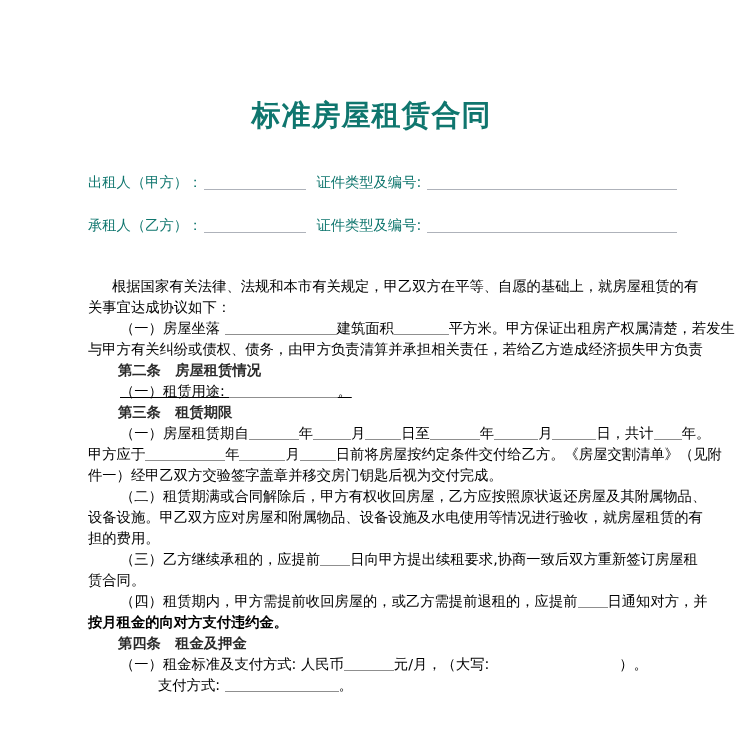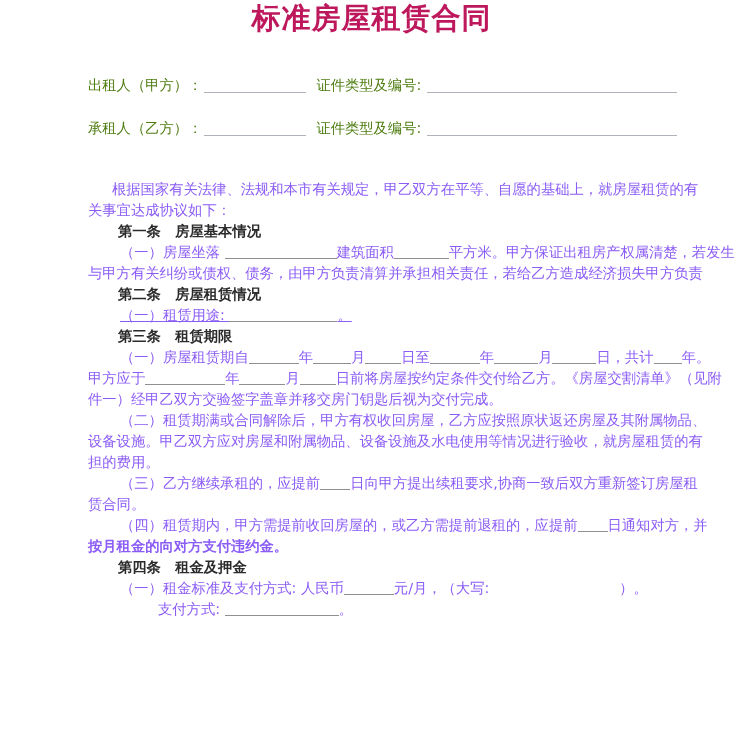--- a/index.html
+++ b/index.html
@@ -5,47 +5,47 @@
   html,body { margin:0; padding:0; background:#ffffff; }
   .page {
     position:relative;
     width:743px; height:733px;
     margin:0; overflow:hidden;
     background:#ffffff;
     font-family:"DejaVu Sans", sans-serif;
     color:#3c3c3c;
   }
   .doc-title {
-    margin:0; 
+    margin:0; padding-top:97px;
     text-align:center;
     font-size:29px; font-weight:700;
-    color:#be185d;
+    color:#0f766e;
     letter-spacing:1px;
     line-height:36px;
   }
   .parties { margin-top:39px; padding:0 66px 0 88px; }
   .party-row {
     display:flex; align-items:flex-end;
     height:20px; margin-bottom:23px;
     font-size:14.3px; line-height:20px; white-space:pre;
   }
-  .party-row .lbl { color:#4d7c0f; }
+  .party-row .lbl { color:#0f766e; }
   .party-row .blank-short {
     display:inline-block; width:102px; height:14px;
     border-bottom:1px solid #aeb2ba; margin:0 10px 2px 2px;
   }
   .party-row .blank-long {
     flex:1 1 auto; height:14px;
     border-bottom:1px solid #aeb2ba; margin:0 0 2px 6px;
   }
   .contract-body { margin-top:41px; padding-left:88px; }
   .doc-line {
     height:21px; line-height:21px;
     font-size:14.3px; white-space:pre;
-    color:#8b5cf6;
+    color:#000000;
   }
   .doc-line.bold { font-weight:700; color:#2b2b2b; }
   .blank {
     display:inline-block; height:12px;
     border-bottom:1px solid #8f8f8f;
     vertical-align:-2px;
   }
   .spacer { display:inline-block; height:1px; }
 </style>
 </head>
@@ -55,21 +55,20 @@
   <h1 class="doc-title">标准房屋租赁合同</h1>
 
   <div class="parties" id="parties">
       <div class="party-row"><span class="lbl">出租人（甲方）：</span><span class="blank-short"></span><span class="lbl">证件类型及编号:</span><span class="blank-long"></span></div>
       <div class="party-row"><span class="lbl">承租人（乙方）：</span><span class="blank-short"></span><span class="lbl">证件类型及编号:</span><span class="blank-long"></span></div>
     </div>
 
   <div class="contract-body" id="contract-body">
       <div class="doc-line" style="padding-left: 24px;"><span>根据国家有关法律、法规和本市有关规定，甲乙双方在平等、自愿的基础上，就房屋租赁的有</span></div>
       <div class="doc-line" style="padding-left: 0px;"><span>关事宜达成协议如下：</span></div>
-      <div class="doc-line bold" style="padding-left: 30px;"><span>第一条　房屋基本情况</span></div>
       <div class="doc-line" style="padding-left: 32px;"><span>（一）房屋坐落 </span><span class="blank" style="width: 112px;"></span><span>建筑面积</span><span class="blank" style="width: 55px;"></span><span>平方米。甲方保证出租房产权属清楚，若发生</span></div>
       <div class="doc-line" style="padding-left: 0px;"><span>与甲方有关纠纷或债权、债务，由甲方负责清算并承担相关责任，若给乙方造成经济损失甲方负责</span></div>
       <div class="doc-line bold" style="padding-left: 30px;"><span>第二条　房屋租赁情况</span></div>
       <div class="doc-line" style="padding-left: 32px; text-decoration: underline;"><span>（一）租赁用途: </span><span class="blank" style="width: 108px;"></span><span>。</span></div>
       <div class="doc-line bold" style="padding-left: 30px;"><span>第三条　租赁期限</span></div>
       <div class="doc-line" style="padding-left: 32px;"><span>（一）房屋租赁期自</span><span class="blank" style="width: 50px;"></span><span>年</span><span class="blank" style="width: 38px;"></span><span>月</span><span class="blank" style="width: 36px;"></span><span>日至</span><span class="blank" style="width: 50px;"></span><span>年</span><span class="blank" style="width: 44px;"></span><span>月</span><span class="blank" style="width: 44px;"></span><span>日，共计</span><span class="blank" style="width: 28px;"></span><span>年。</span></div>
       <div class="doc-line" style="padding-left: 0px;"><span>甲方应于</span><span class="blank" style="width: 80px;"></span><span>年</span><span class="blank" style="width: 46px;"></span><span>月</span><span class="blank" style="width: 36px;"></span><span>日前将房屋按约定条件交付给乙方。《房屋交割清单》（见附</span></div>
       <div class="doc-line" style="padding-left: 0px;"><span>件一）经甲乙双方交验签字盖章并移交房门钥匙后视为交付完成。</span></div>
       <div class="doc-line" style="padding-left: 32px;"><span>（二）租赁期满或合同解除后，甲方有权收回房屋，乙方应按照原状返还房屋及其附属物品、</span></div>
       <div class="doc-line" style="padding-left: 0px;"><span>设备设施。甲乙双方应对房屋和附属物品、设备设施及水电使用等情况进行验收，就房屋租赁的有</span></div>

